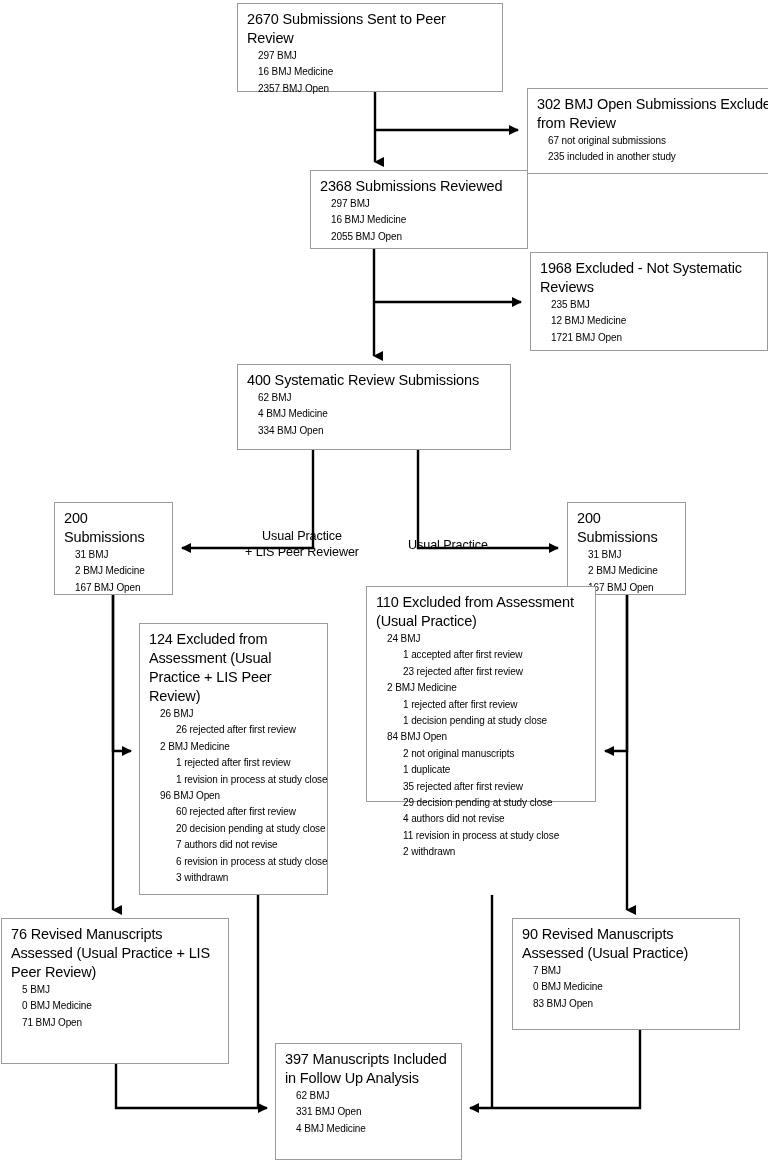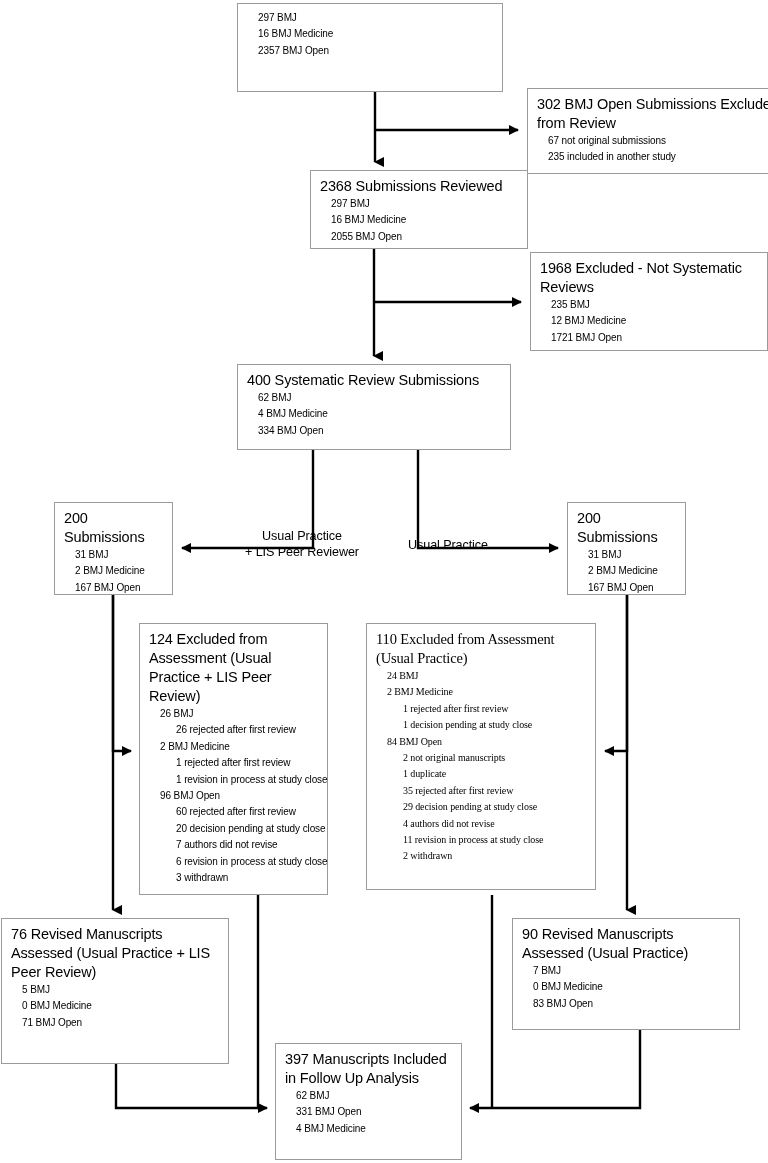--- a/index.html
+++ b/index.html
@@ -66,21 +66,21 @@
 
   
   #n-sent        { left: 237px; top: 3px;    width: 266px; height: 89px; }
   #n-excl-review { left: 527px; top: 88px;   width: 280px; height: 86px; }
   #n-reviewed    { left: 264px; top: 170px;  width: 218px; height: 79px; margin-left: 46px; }
   #n-excl-nonsys { left: 530px; top: 252px;  width: 238px; height: 99px; }
   #n-sysrev      { left: 237px; top: 364px;  width: 274px; height: 86px; }
   #n-arm-lis     { left: 54px;  top: 502px;  width: 119px; height: 93px; }
   #n-arm-up      { left: 567px; top: 502px;  width: 119px; height: 93px; }
   #n-excl-lis    { left: 139px; top: 623px;  width: 189px; height: 272px; }
-  #n-excl-up     { left: 366px; top: 623px;  width: 230px; height: 267px; font-family: Liberation Serif, serif; }
+  #n-excl-up     { left: 366px; top: 586px;  width: 230px; height: 216px; }
   #n-rev-lis     { left: 1px;   top: 918px;  width: 228px; height: 146px; }
   #n-rev-up      { left: 512px; top: 918px;  width: 228px; height: 112px; }
   #n-final       { left: 275px; top: 1043px; width: 187px; height: 117px; }
 
   #lbl-lis { left: 222px; top: 528px; width: 160px; }
   #lbl-up  { left: 388px; top: 537px; width: 120px; }
 </style>
 </head>
 <body>
 
@@ -146,20 +146,21 @@
     <g>
       <polyline points="640,1030 640,1108 470,1108" fill="none" stroke="#000" stroke-width="2.4" marker-end="url(#arrowLeft)"></polyline>
     </g>
 
     <g>
       <polyline points="492,895 492,1108" fill="none" stroke="#000" stroke-width="2.4"></polyline>
     </g>
   </svg>
 
   <div class="node" id="n-sent">
+    <div class="title">2670 Submissions Sent to Peer Review</div>
     <ul class="lvl1">
       <li>297 BMJ</li>
       <li>16 BMJ Medicine</li>
       <li>2357 BMJ Open</li>
     </ul>
   </div>
 
   <div class="node" id="n-excl-review">
     <div class="title">302 BMJ Open Submissions Excluded from Review</div>
     <ul class="lvl1">
@@ -233,20 +234,24 @@
         <li>6 revision in process at study close</li>
         <li>3 withdrawn</li>
       </ul>
     </ul>
   </div>
 
   <div class="node" id="n-excl-up">
     <div class="title">110 Excluded from Assessment (Usual Practice)</div>
     <ul class="lvl1">
       <li>24 BMJ</li>
+      <ul class="lvl2">
+        <li>1 accepted after first review</li>
+        <li>23 rejected after first review</li>
+      </ul>
       <li>2 BMJ Medicine</li>
       <ul class="lvl2">
         <li>1 rejected after first review</li>
         <li>1 decision pending at study close</li>
       </ul>
       <li>84 BMJ Open</li>
       <ul class="lvl2">
         <li>2 not original manuscripts</li>
         <li>1 duplicate</li>
         <li>35 rejected after first review</li>

